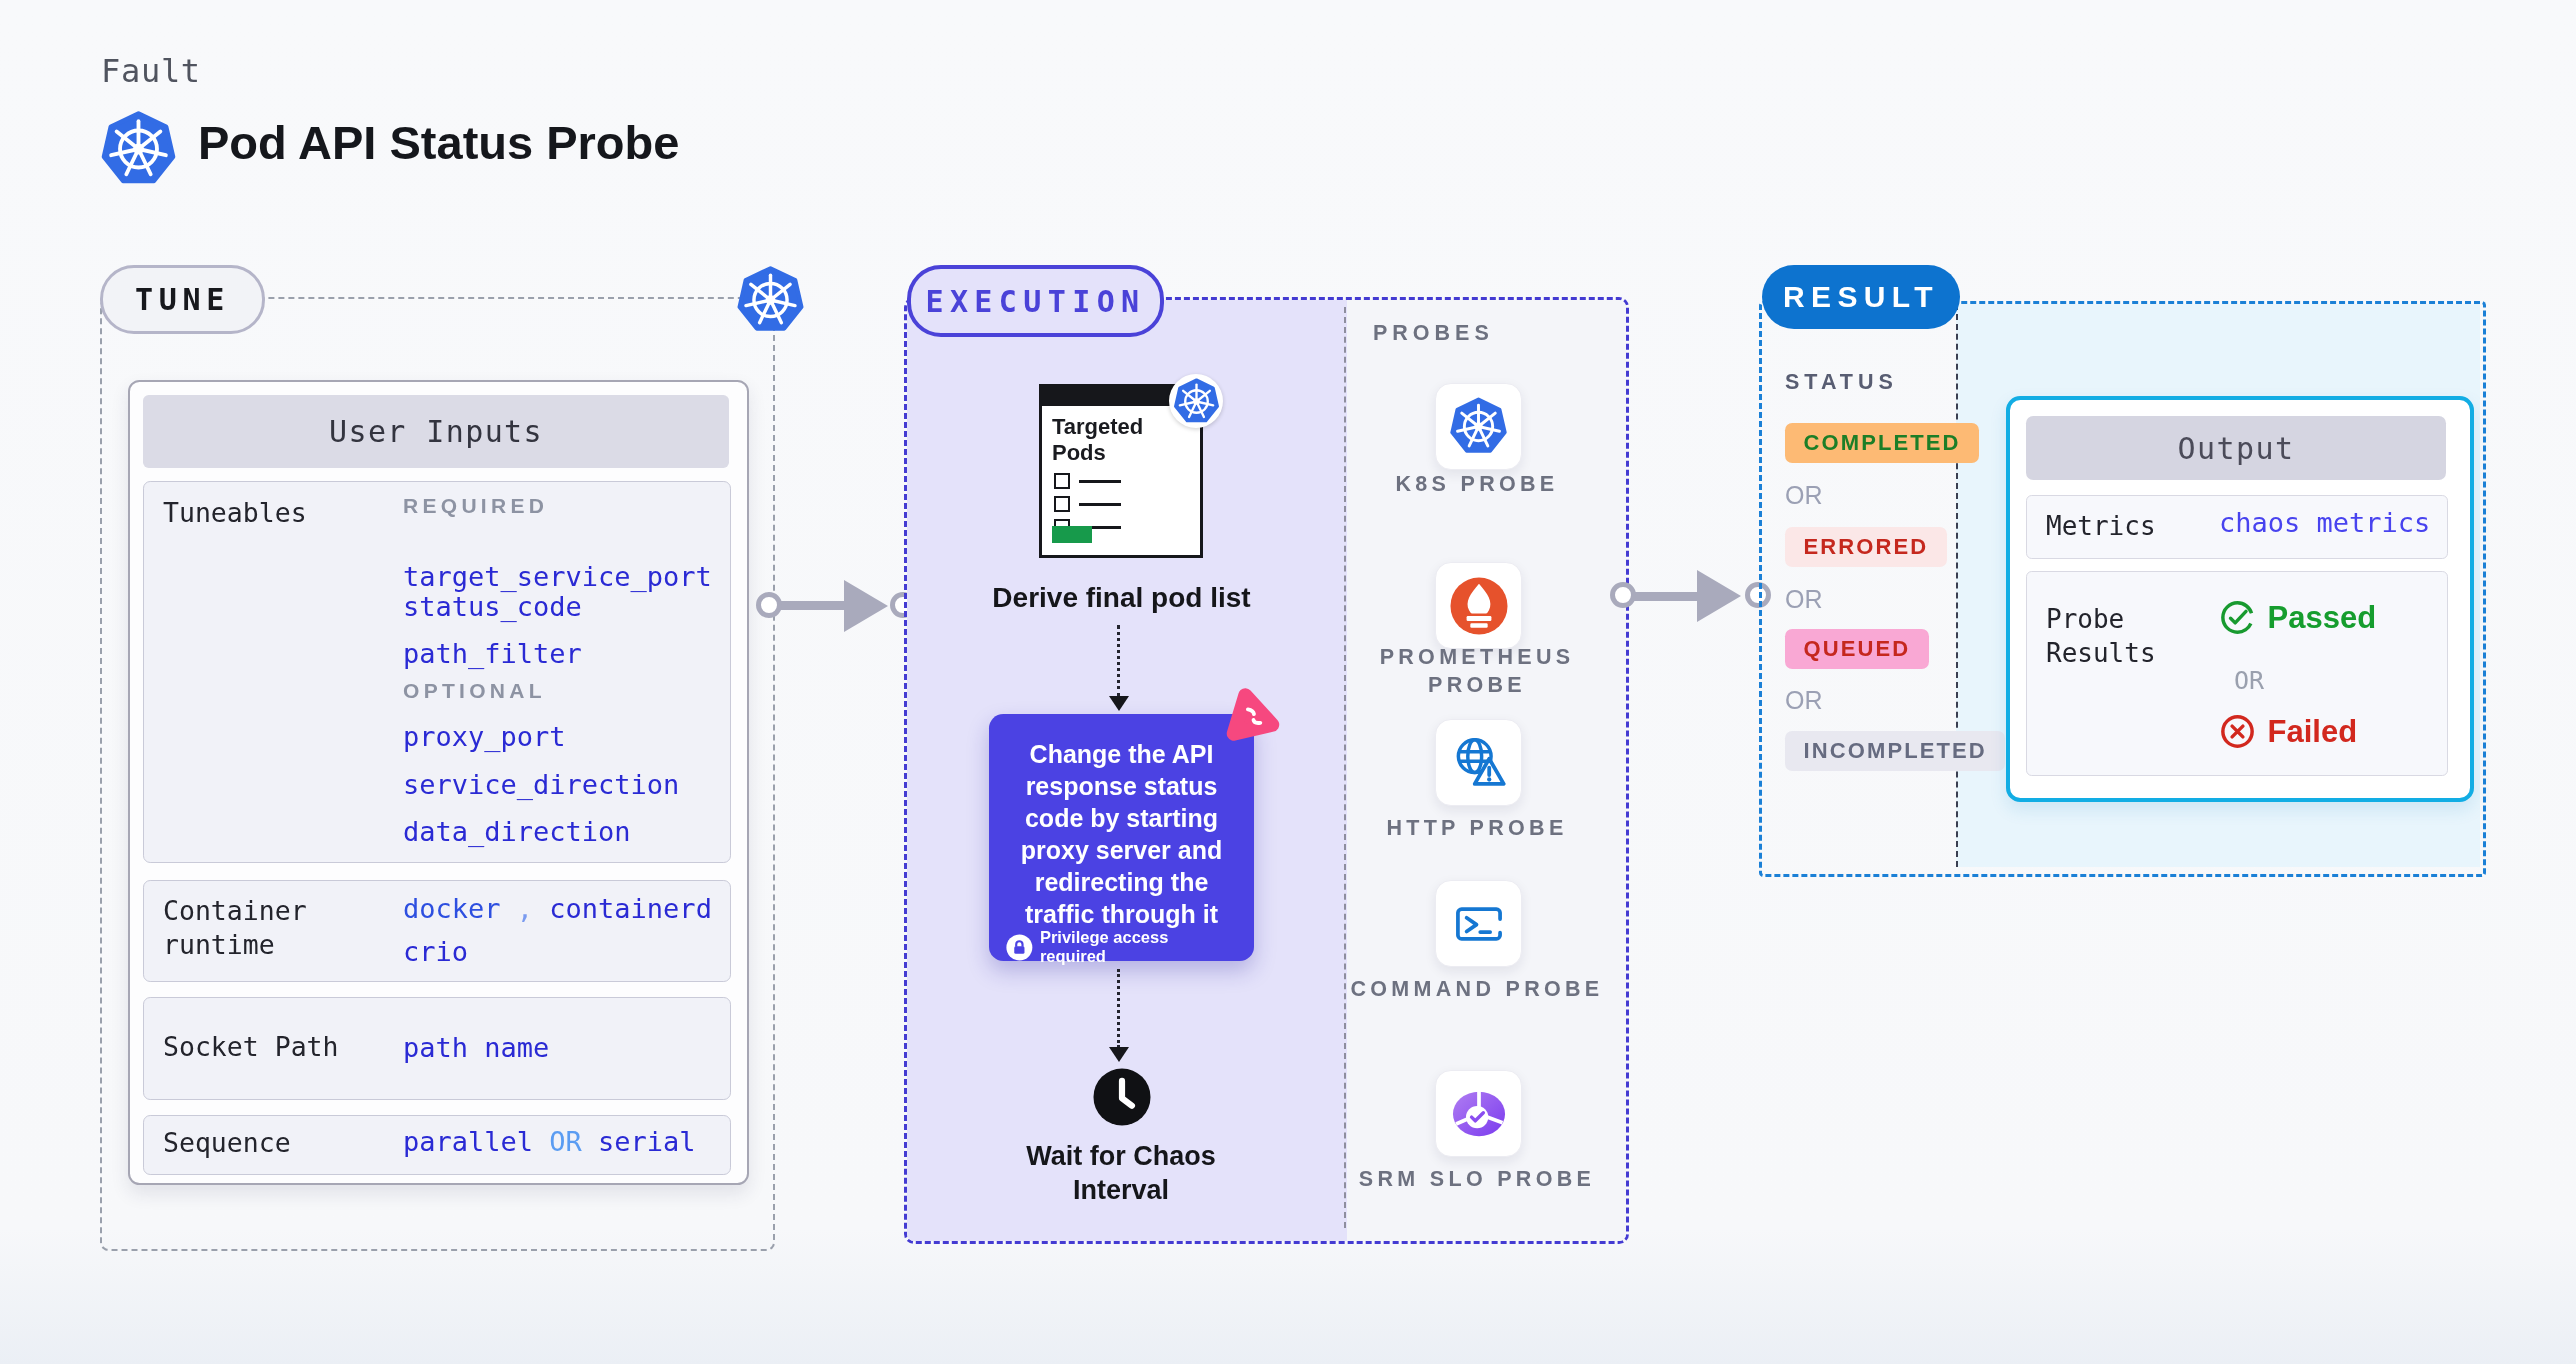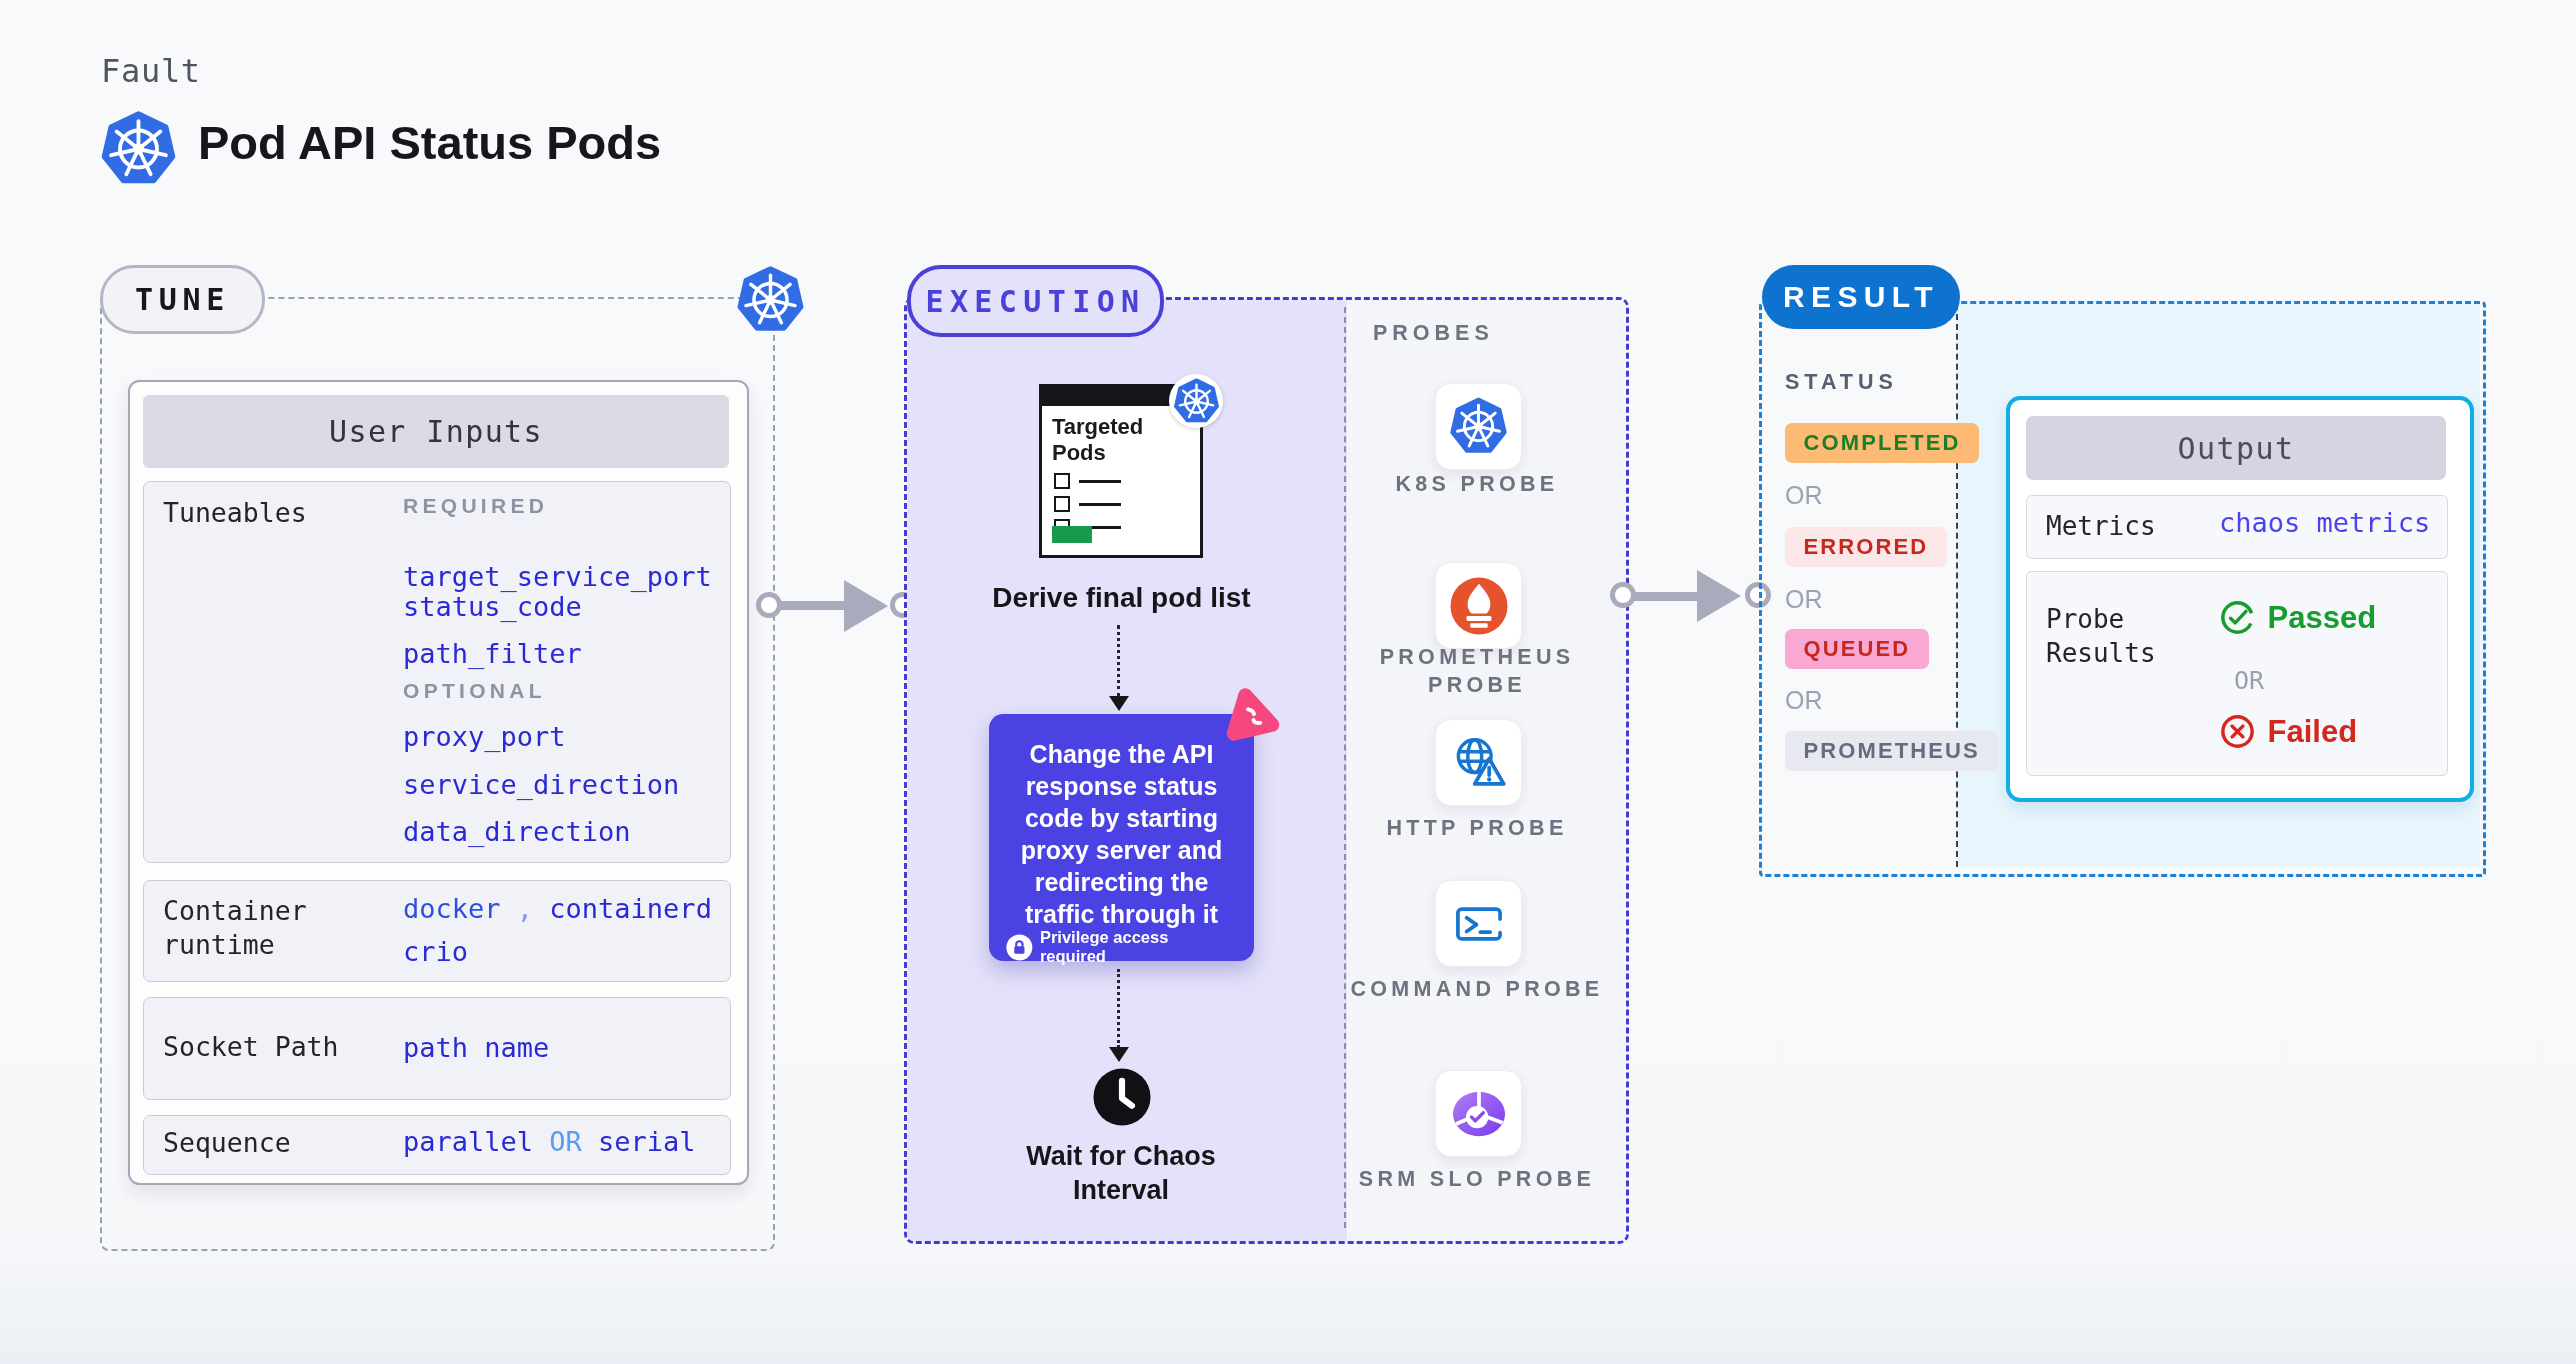--- a/index.html
+++ b/index.html
@@ -137,21 +137,21 @@
     </linearGradient>
   </defs>
 </svg>
 
 <div id="canvas">
 
   <div class="abs kicker mono">Fault</div>
   <svg class="abs title-logo" viewBox="0 0 100 100">
       <use href="#k8s-logo"></use>
     </svg>
-  <div class="abs page-title">Pod API Status Pods</div>
+  <div class="abs page-title">Pod API Status Probe</div>
 
   <div class="abs tune-box"></div>
   <div class="abs tune-badge mono">TUNE</div>
   <svg class="abs tune-corner-k8s" viewBox="0 0 100 100">
       <use href="#k8s-logo"></use>
     </svg>
 
   <div class="abs ui-card"></div>
   <div class="abs ui-header mono">User Inputs</div>
 
@@ -312,21 +312,21 @@
   <div class="abs result-box"></div>
   <div class="abs result-badge">RESULT</div>
 
   <div class="abs status-label">STATUS</div>
   <div class="abs status-pill pill-completed">COMPLETED</div>
   <div class="abs status-or or-1">OR</div>
   <div class="abs status-pill pill-errored">ERRORED</div>
   <div class="abs status-or or-2">OR</div>
   <div class="abs status-pill pill-queued">QUEUED</div>
   <div class="abs status-or or-3">OR</div>
-  <div class="abs status-pill pill-incompleted">PROMETHEUS</div>
+  <div class="abs status-pill pill-incompleted">INCOMPLETED</div>
 
   <div class="abs output-box"></div>
   <div class="abs output-header mono">Output</div>
 
   <div class="abs output-row metrics-row"></div>
   <div class="abs mono orow-label" style="left:2046px;top:509px;">Metrics</div>
   <div class="abs mono metrics-value" style="left:2219px;top:507px;">chaos metrics</div>
 
   <div class="abs output-row proberes-row"></div>
   <div class="abs mono orow-label" style="left:2046px;top:602px;width:136px;">Probe Results</div>

